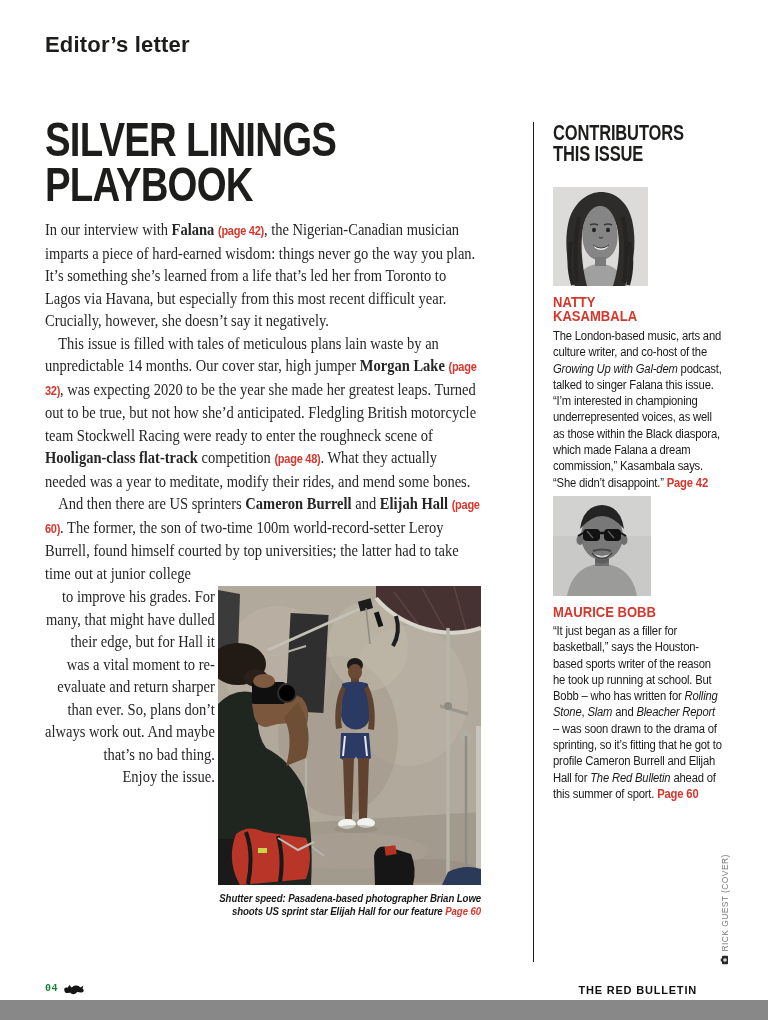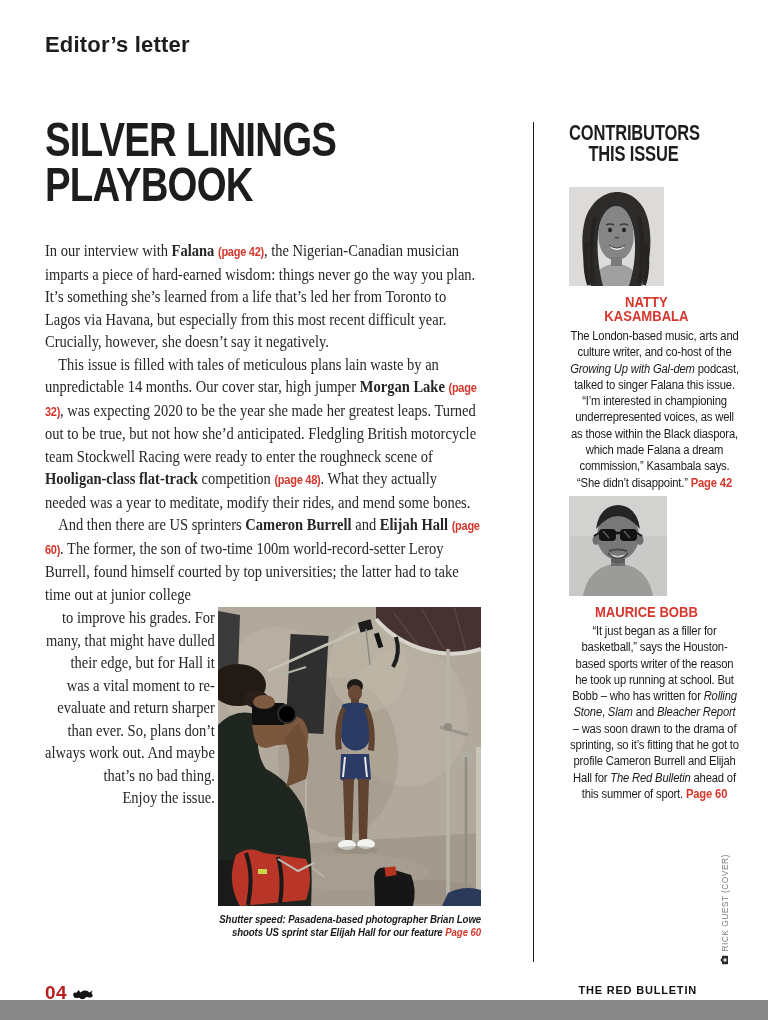--- a/index.html
+++ b/index.html
@@ -6,50 +6,50 @@
   * { margin:0; padding:0; box-sizing:border-box; }
   body { background:#888; font-family:"Liberation Sans",sans-serif; }
   #page { position:relative; width:768px; height:1000px; background:#ffffff; margin:0 auto; overflow:hidden; }
 
   .section-label { position:absolute; left:45px; top:32px; font-family:"Liberation Sans",sans-serif;
     font-weight:700; font-size:22px; color:var(--ink); letter-spacing:0.2px; }
 
   .headline { position:absolute; left:45px; top:117px; transform:scaleX(0.8); transform-origin:0 0;
     font-weight:700; font-size:48px; line-height:45px; color:var(--ink); letter-spacing:-1px; white-space:nowrap; }
 
-  .main-col { position:absolute; left:45px; top:240px; width:436px; }
+  .main-col { position:absolute; left:45px; top:219px; width:436px; }
   .body-par { font-family:"Liberation Serif",serif; font-size:16.5px; line-height:22.5px; color:#262626;
     transform:scaleX(0.88); transform-origin:0 0; width:495px; }
   .body-par.indent { text-indent:15px; }
   .wrap-row { display:flex; justify-content:space-between; margin-top:1px;text-align:right; }
   .narrow-text { width:170px; }
   .narrow-inner { font-family:"Liberation Serif",serif; font-size:16.5px; line-height:22.5px; color:#262626;
     transform:scaleX(0.88); transform-origin:0 0; width:193px; }
   .narrow-inner .enjoy { text-indent:15px; }
 
   .photo-block { width:263px;font-style:italic; }
   .photo-block svg.scene { display:block; width:263px; height:299px; }
   .caption { margin-top:7px; width:263px; font-weight:700; font-size:10.5px; line-height:13px;
     color:#1a1a1a; letter-spacing:-0.1px; transform:scaleX(0.92); transform-origin:0 0; width:286px; }
 
   .divider { position:absolute; left:533px; top:122px; width:1px; height:840px; background:#1a1a1a; }
 
-  .sidebar { position:absolute; left:569px; top:122px; width:172px;text-align:center; }
+  .sidebar { position:absolute; left:553px; top:122px; width:172px; }
   .contrib-heading { font-weight:700; font-size:22px; line-height:21px; color:var(--ink);
     transform:scaleX(0.75); transform-origin:0 0; white-space:nowrap; letter-spacing:-0.2px; }
   .contrib-photo { display:block; margin-top:23px; }
   .contrib-photo.second { margin-top:5px; }
   .contrib-name { margin-top:9px; font-weight:700; font-size:14.5px; line-height:14px; color:var(--accent);
     transform:scaleX(0.9); transform-origin:0 0; white-space:nowrap; letter-spacing:0; }
   .contrib-bio { margin-top:5px; font-size:12.5px; line-height:16.3px; color:#1a1a1a; letter-spacing:-0.2px;
     transform:scaleX(0.9); transform-origin:0 0; width:190px; font-weight:400; }
   .contrib-bio.second { margin-top:4px; }
 
   .footer-left { position:absolute; left:45px; top:982px; display:flex; align-items:center; gap:5px; }
-  .page-number { font-weight:700; font-size:19px; color:#b91c1c; letter-spacing:0.5px; }
+  .page-number { font-weight:700; font-size:10px; color:#15803d; letter-spacing:0.5px;font-family:Liberation Mono, monospace; }
   .footer-right { position:absolute; right:71px; top:984px; font-weight:700; font-size:11px;
     color:#111; letter-spacing:0.8px; }
 
   .credit-strip { position:absolute; left:666px; top:900px; width:117px; height:12px;
     transform:rotate(-90deg); display:flex; align-items:center; gap:4px; }
   .credit-text { font-size:8.5px; color:#7d7d7d; letter-spacing:0.4px; white-space:nowrap; }
 
   .seg-b { font-weight:700; }
   .seg-i { font-style:italic; }
   .seg-ref { color:var(--accent); font-family:"Liberation Sans",sans-serif; font-weight:700;

